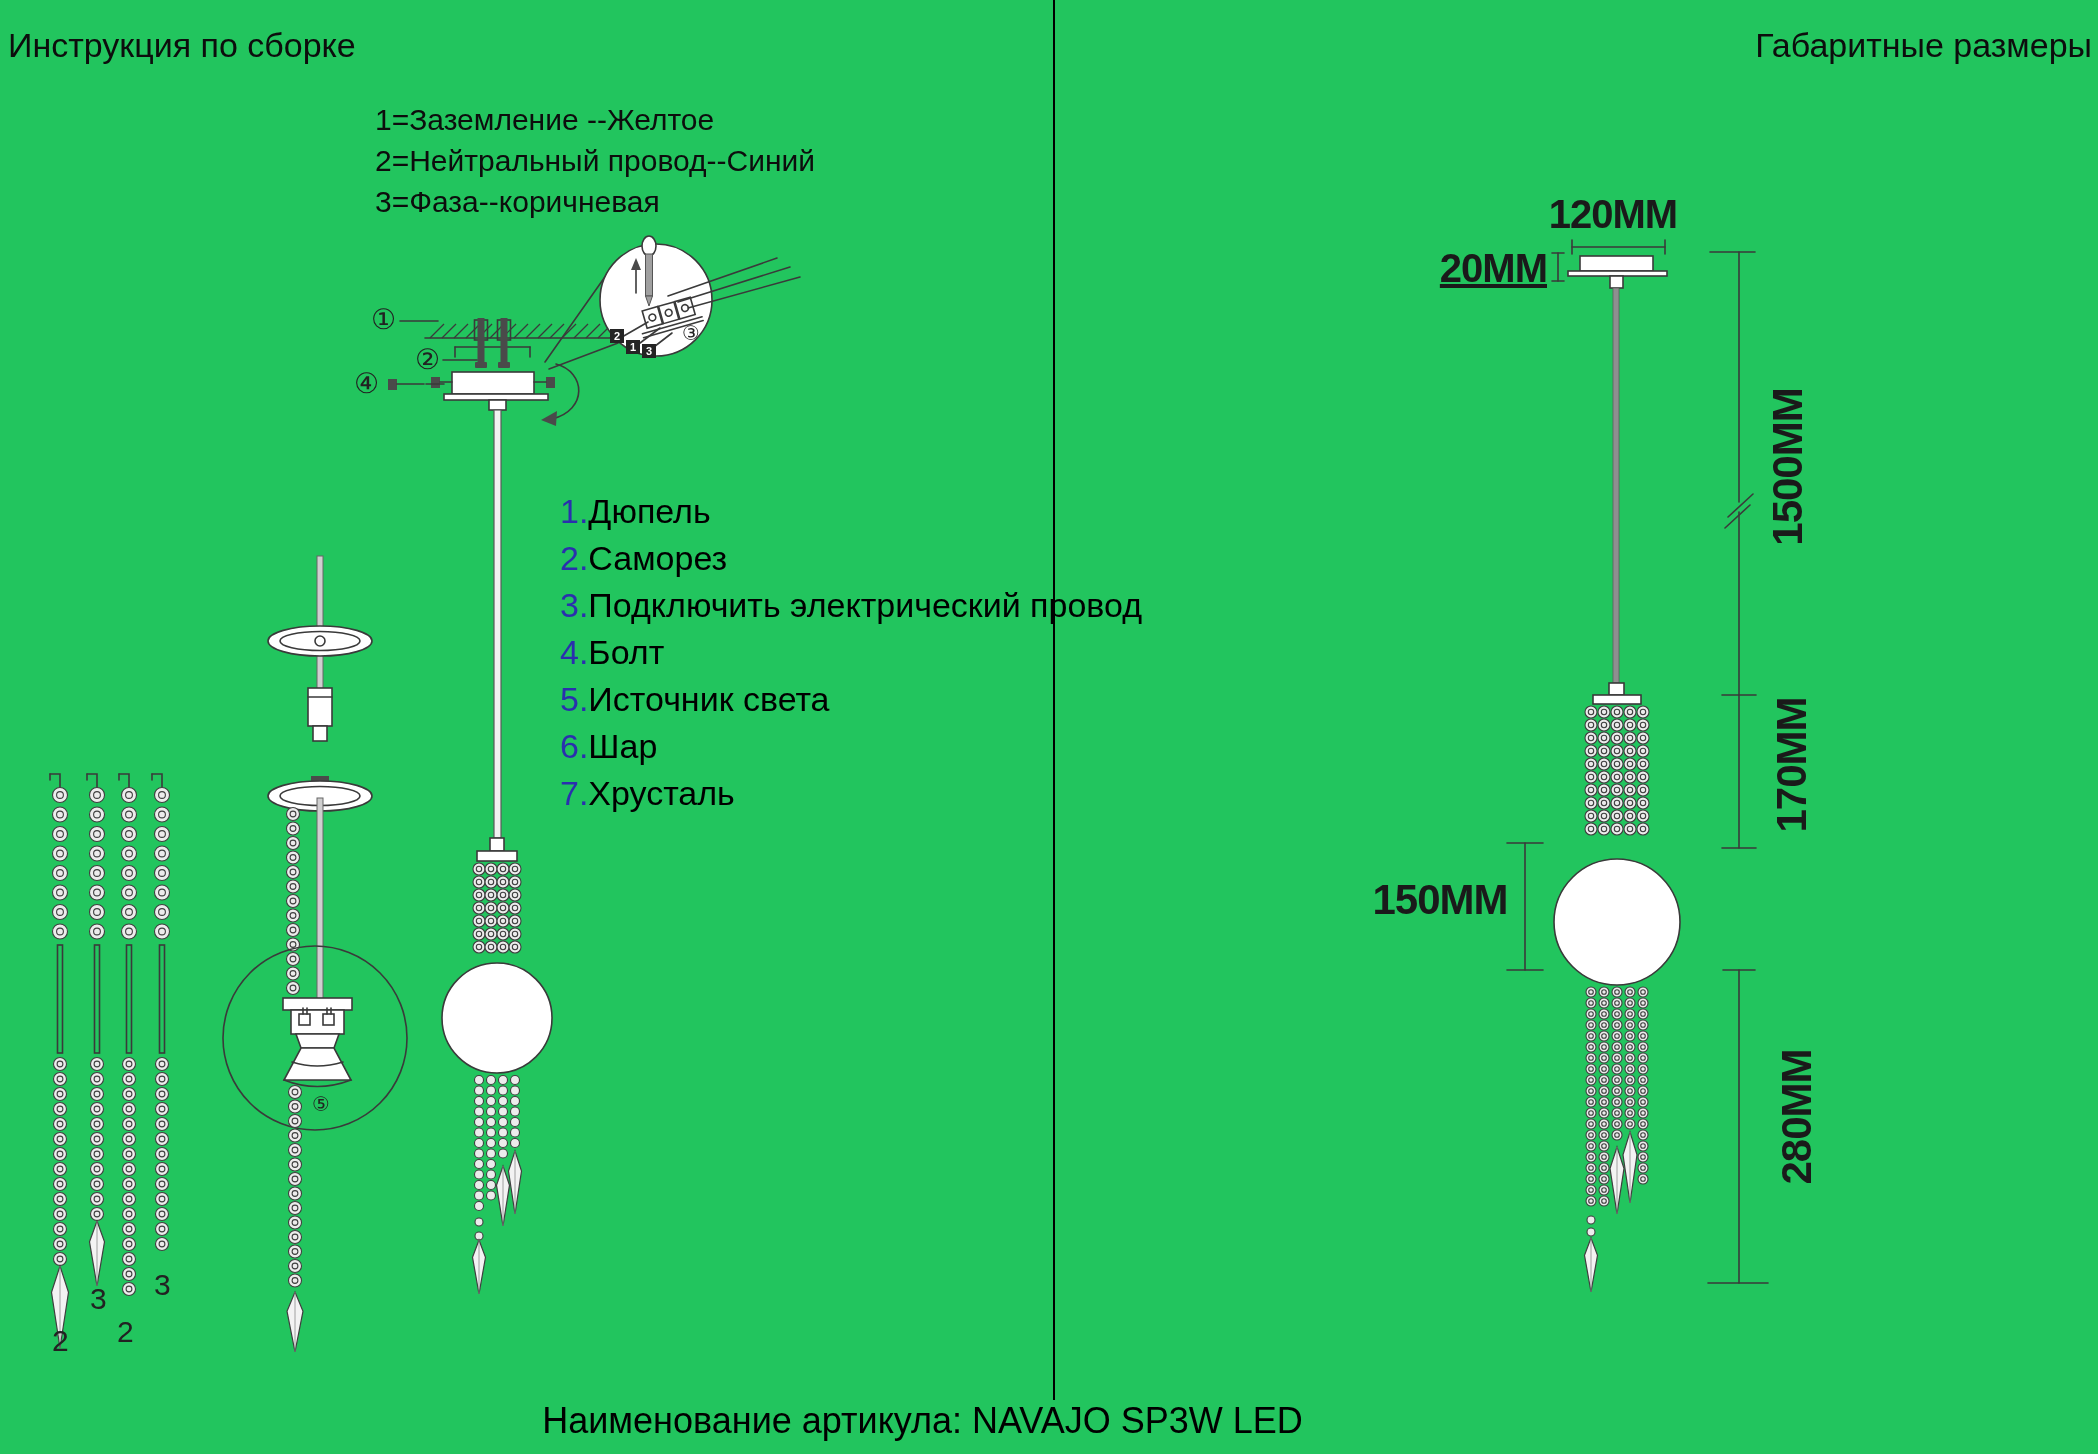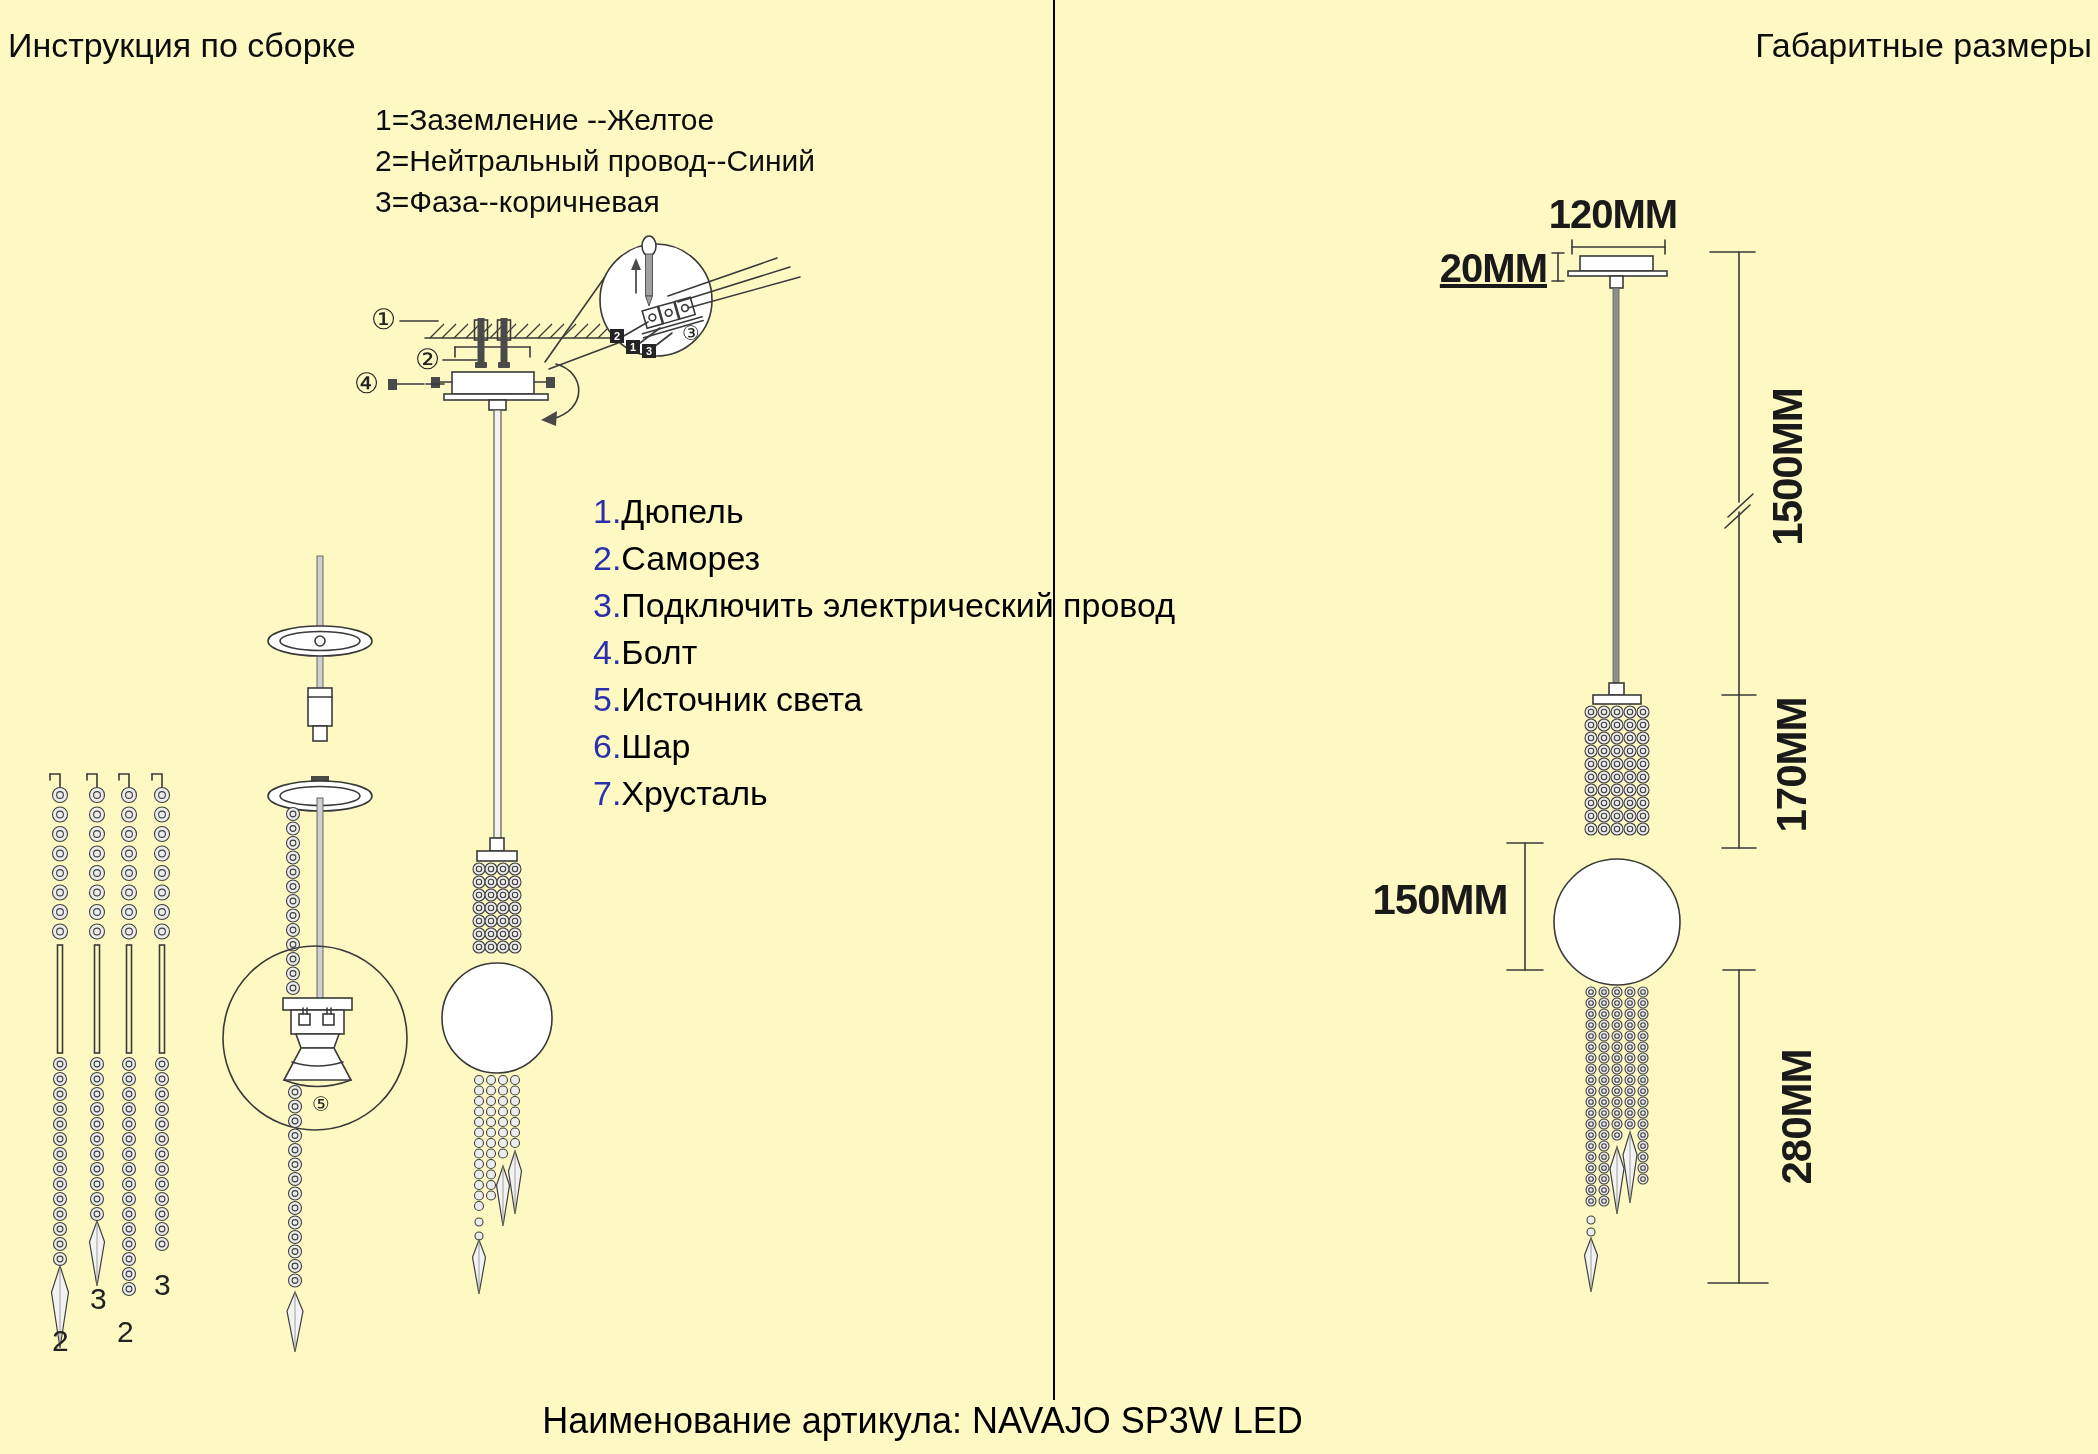--- a/index.html
+++ b/index.html
@@ -1,22 +1,22 @@
 <!DOCTYPE html>
 <html><head>
 <meta charset="utf-8">
 <style>
   html,body{margin:0;padding:0;background:#fff;}
-  #page{position:relative;width:2098px;height:1454px;background:#fef9c3;overflow:hidden;
+  #page{position:relative;width:2098px;height:1454px;background:#22c55e;overflow:hidden;
         font-family:"Liberation Sans",sans-serif;color:#000;}
   #art{position:absolute;left:0;top:0;}
   .lbl{position:absolute;white-space:nowrap;color:#0d0d0d;}
   .title{font-size:34px;}
   .legend-line{font-size:30px;line-height:34px;margin-top:7px;}
-  .parts{position:absolute;left:560px;top:488px;font-size:34px;margin-left:33px;}
+  .parts{position:absolute;left:560px;top:488px;font-size:34px;}
   .parts .row{height:47px;line-height:47px;}
   .parts .num{color:#2a2fae;}
   .dim{font-weight:bold;font-size:40px;letter-spacing:-1px;color:#1a1a1a;text-align:center;}
   .rot{transform:rotate(-90deg);font-size:42px;}
   .callout{font-family:"DejaVu Sans",sans-serif;font-size:28px;color:#222;line-height:1;}
   .callout.small{font-size:20px;}
   .termlbl{position:absolute;width:14px;height:14px;background:#242424;color:#fff;
            font:bold 11px/14px "Liberation Sans",sans-serif;text-align:center;}
   .strandlbl{font-size:30px;color:#222;}
   .footer{position:absolute;left:0;top:1400px;width:1845px;text-align:center;font-size:36px;}

